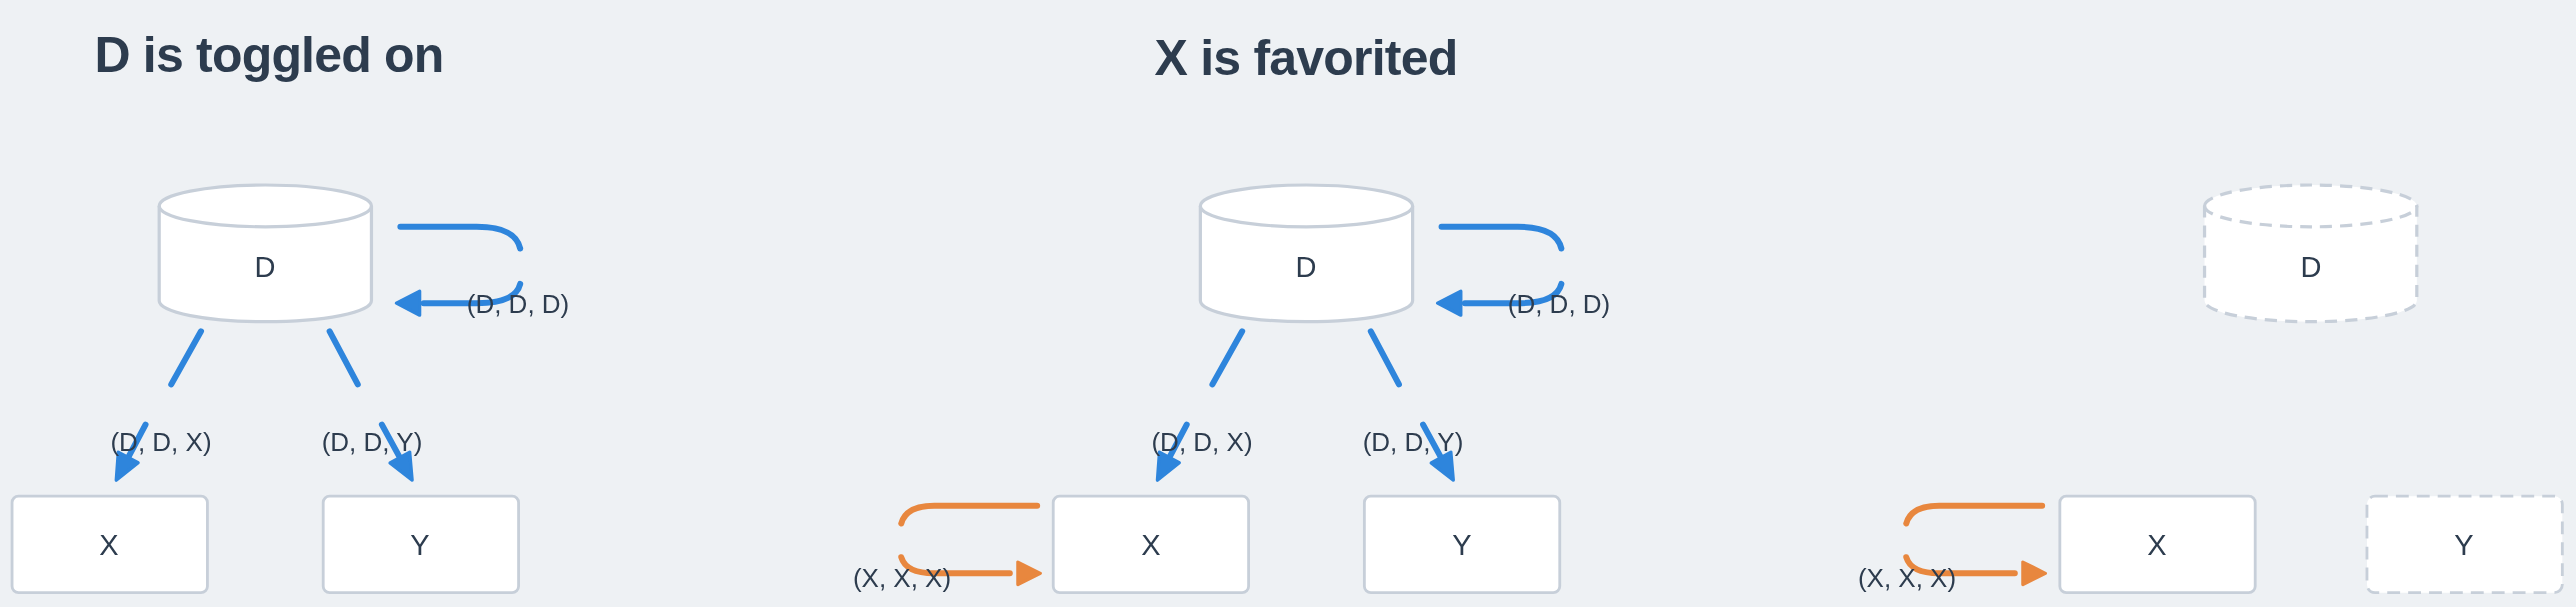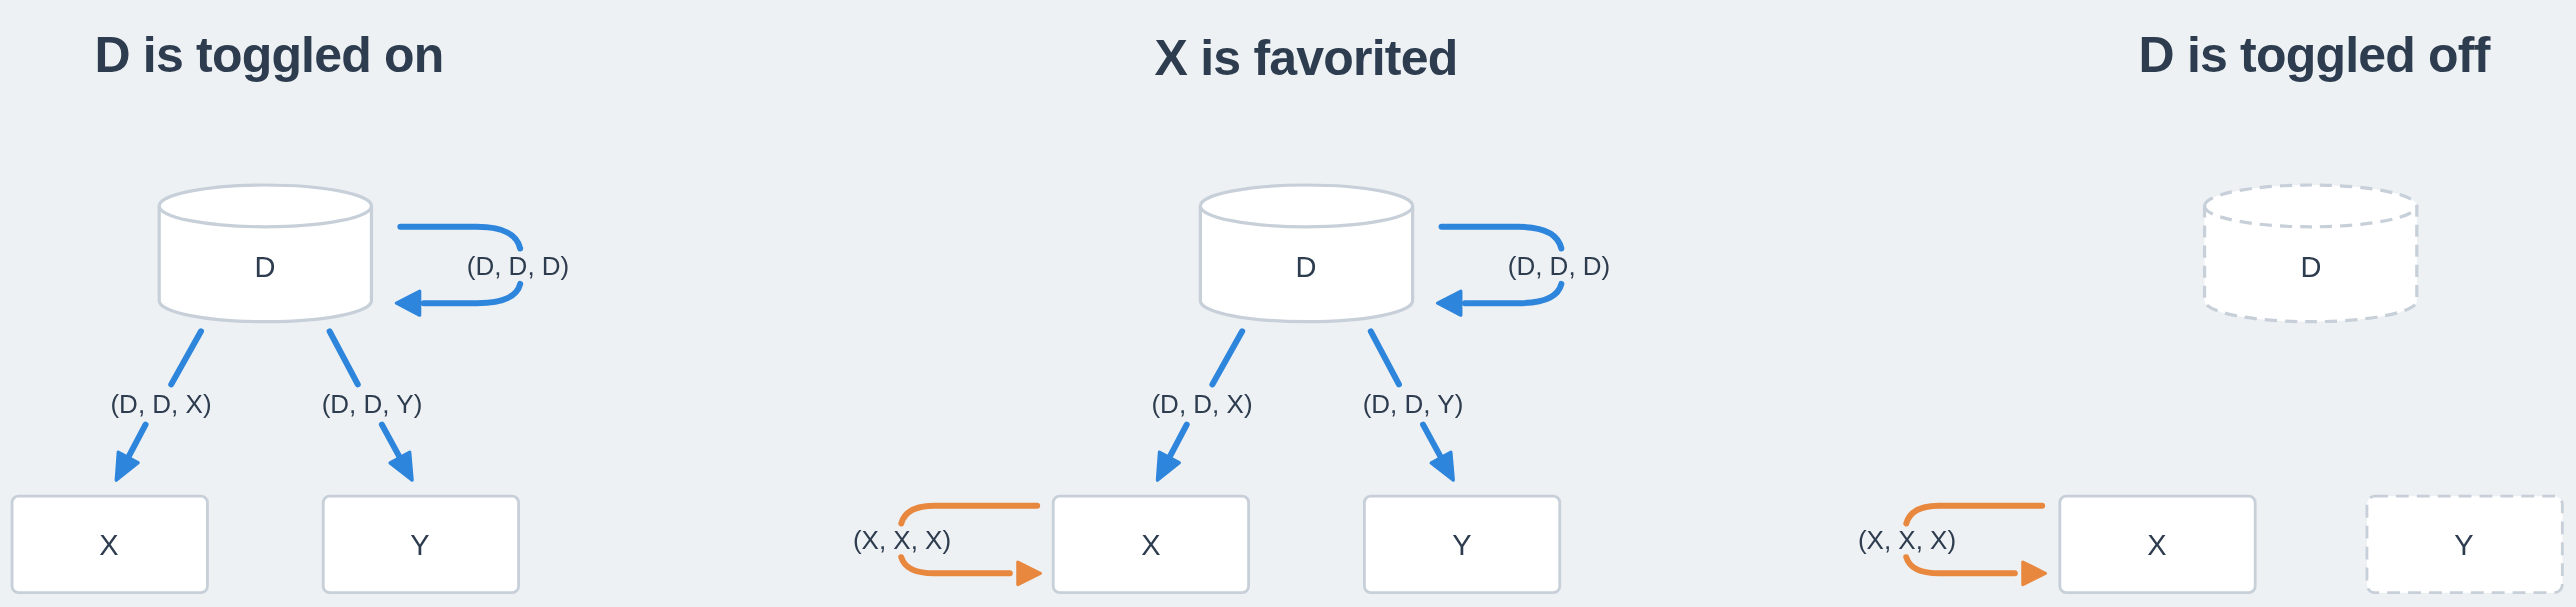--- a/index.html
+++ b/index.html
@@ -8,21 +8,21 @@
     background:var(--background,#eef1f4);
     font-family:"Liberation Sans",sans-serif;
   }
   .stage{position:relative;width:2576px;height:608px;}
   .stage svg{position:absolute;left:0;top:0;}
   .layer{position:absolute;inset:0;pointer-events:none;text-align:center;}
   .label{position:absolute;transform:translate(-50%,-50%);white-space:nowrap;
          color:var(--text,#2d3c4e);}
   .title{font-size:50px;font-weight:700;letter-spacing:-0.8px;}
   .nlabel{font-size:29px;font-weight:500;}
-  .elabel{font-size:26px;font-weight:500;}
+  .elabel{font-size:26px;font-weight:500;margin-top:38px;}
   .cyl{fill:var(--node-fill,#fff);stroke:var(--node-border,#c7cfd9);stroke-width:4;}
   .rim{fill:none;}
   .dashedc{stroke-dasharray:15 10;}
   .nodebox{fill:var(--node-fill,#fff);stroke:var(--node-border,#c7cfd9);stroke-width:3.5;}
   .dashedb{stroke-dasharray:16 10;}
   .barm{fill:none;stroke:var(--blue-edge,#2e85dc);stroke-width:7.5;stroke-linecap:round;}
   .oarm{fill:none;stroke:var(--orange-edge,#e8873e);stroke-width:7.5;stroke-linecap:round;}
   .bfill{fill:var(--blue-edge,#2e85dc);stroke:var(--blue-edge,#2e85dc);stroke-width:4;stroke-linejoin:round;}
   .ofill{fill:var(--orange-edge,#e8873e);stroke:var(--orange-edge,#e8873e);stroke-width:4;stroke-linejoin:round;}
 </style>
@@ -117,21 +117,20 @@
     <div class="label nlabel" style="left:1306px;top:267px">D</div>
     <div class="label elabel" style="left:1559px;top:266px">(D, D, D)</div>
     <div class="label elabel" style="left:1202px;top:404px">(D, D, X)</div>
     <div class="label elabel" style="left:1413px;top:404px">(D, D, Y)</div>
     <div class="label elabel" style="left:902px;top:540px">(X, X, X)</div>
     <div class="label nlabel" style="left:1151px;top:545px">X</div>
     <div class="label nlabel" style="left:1462px;top:545px">Y</div>
   </div>
 
   <div class="layer">
-    <div class="label title" style="left:2314px;top:55px">D is toggled off</div>
     <div class="label nlabel" style="left:2311px;top:267px">D</div>
     <div class="label elabel" style="left:1907px;top:540px">(X, X, X)</div>
     <div class="label nlabel" style="left:2157px;top:545px">X</div>
     <div class="label nlabel" style="left:2464px;top:545px">Y</div>
   </div>
 
 </div>
 
 
 </body></html>

